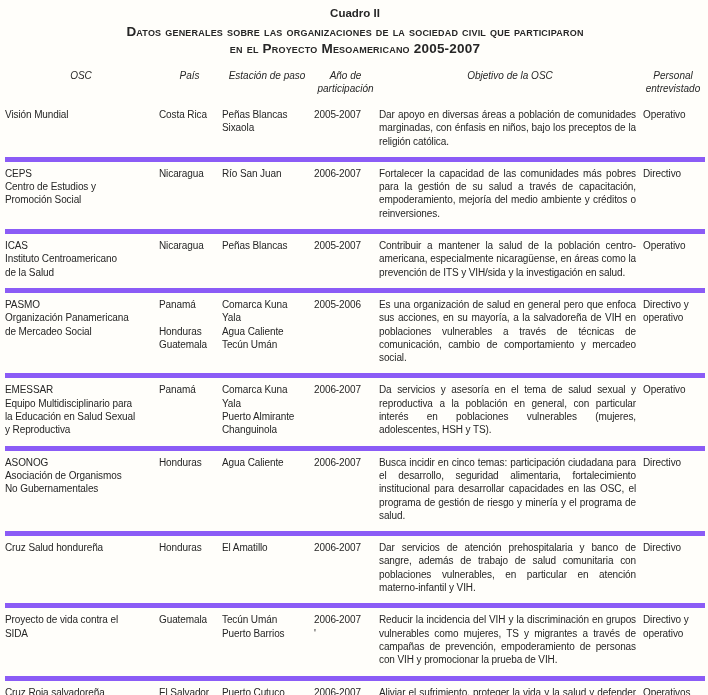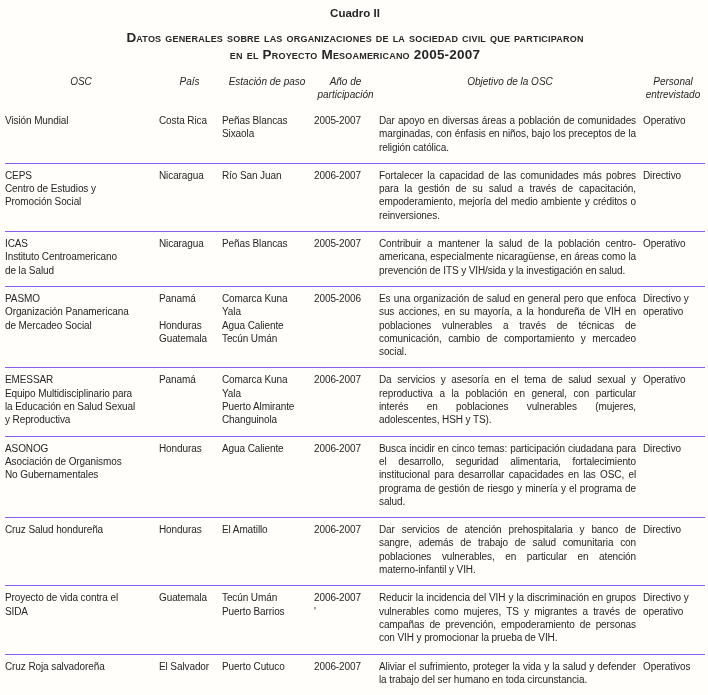--- a/index.html
+++ b/index.html
@@ -4,42 +4,42 @@
 <style>
   html, body { margin:0; padding:0; }
   body {
     width:708px; height:695px; overflow:hidden;
     background:#fffefa; color:#262626;
     font-family:"Liberation Sans", sans-serif;
   }
   .page { padding:6px 3px 0 5px; width:700px; }
   .caption {
     text-align:center; font-weight:bold; font-size:11.5px;
-    line-height:14px; margin-bottom:9px;
+    line-height:14px; margin-bottom:3px;
   }
   .title-line {
     text-align:center; font-weight:bold; font-variant:small-caps;
     font-size:13.5px; line-height:17px; letter-spacing:.2px;
   }
   table.osc-table {
     border-collapse:collapse; table-layout:fixed;
     width:700px; margin-top:10px;
   }
   col.c1{width:154px;} col.c2{width:63px;} col.c3{width:92px;}
   col.c4{width:65px;}  col.c5{width:264px;} col.c6{width:62px;}
   th {
     font-style:italic; font-weight:normal; font-size:10px;
     text-align:center; vertical-align:top;
     padding:3px 2px 8px 0; line-height:12.5px;
   }
   td {
     vertical-align:top; font-size:10px; line-height:13.3px;
     letter-spacing:-.1px; padding:5px 6px 9px 0;
   }
-  tbody tr { border-bottom:1px solid #8b5cf6; }
+  tbody tr { border-bottom:5px solid #8b5cf6; }
   tbody tr:last-child { border-bottom:none; }
   td.osc, td.country, td.station, td.years, td.staff { white-space:pre-line; }
   td.obj { text-align:justify; padding-right:7px; }
   td.years { padding-right:4px; }
   td.staff { padding-right:0; }
 </style>
 </head>
 <body>
 
 <div class="page">
@@ -102,21 +102,21 @@
 de Mercadeo Social</td>
         <td class="country">Panamá
 
 Honduras
 Guatemala</td>
         <td class="station">Comarca Kuna
 Yala
 Agua Caliente
 Tecún Umán</td>
         <td class="years">2005-2006</td>
-        <td class="obj">Es una organización de salud en general pero que enfoca sus acciones, en su mayoría, a la hondureña de VIH en poblaciones vulnerables a través de técnicas de comunicación, cambio de comportamiento y mercadeo social.</td>
+        <td class="obj">Es una organización de salud en general pero que enfoca sus acciones, en su mayoría, a la salvadoreña de VIH en poblaciones vulnerables a través de técnicas de comunicación, cambio de comportamiento y mercadeo social.</td>
         <td class="staff">Directivo y
 operativo</td>
       </tr>
       <tr>
         <td class="osc">EMESSAR
 Equipo Multidisciplinario para
 la Educación en Salud Sexual
 y Reproductiva</td>
         <td class="country">Panamá</td>
         <td class="station">Comarca Kuna

